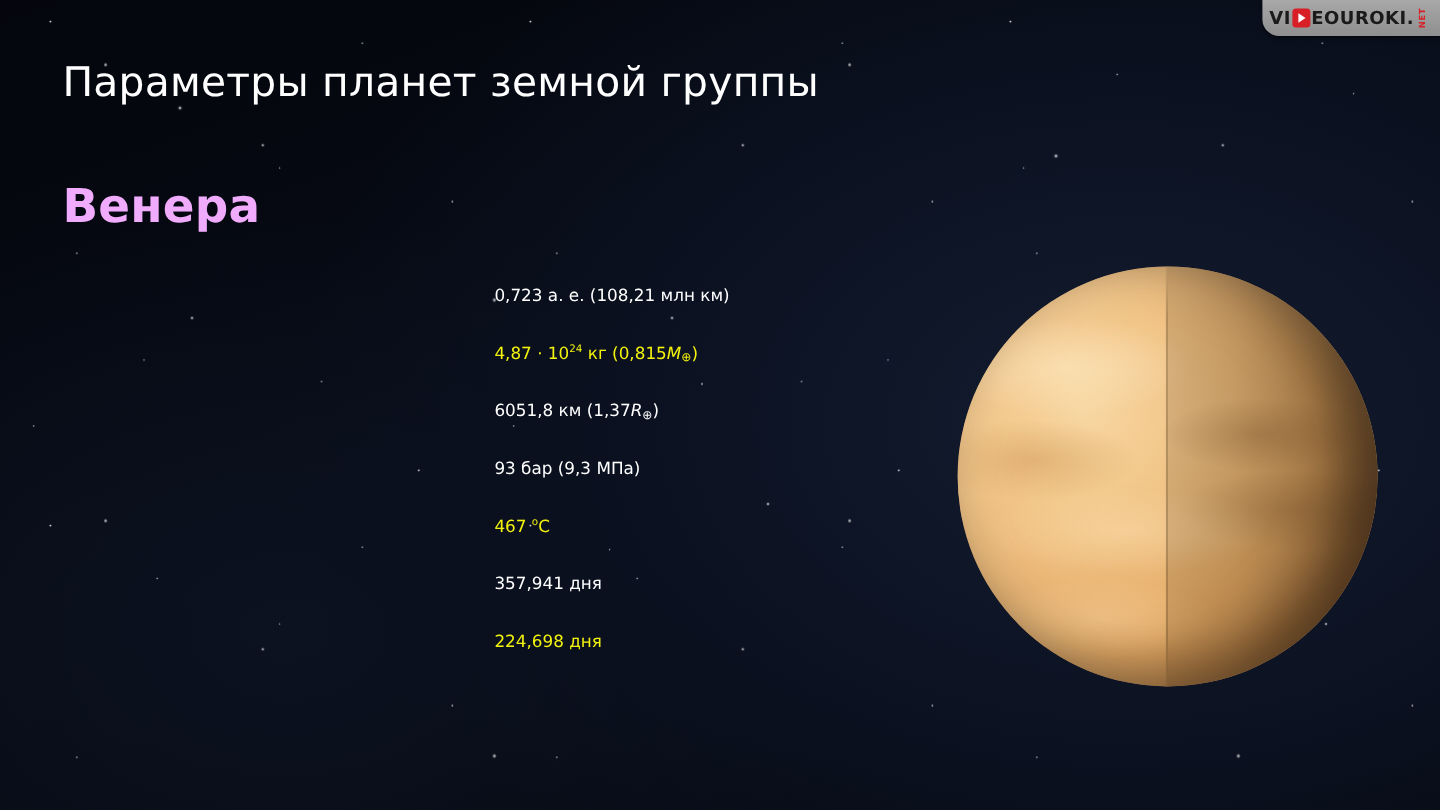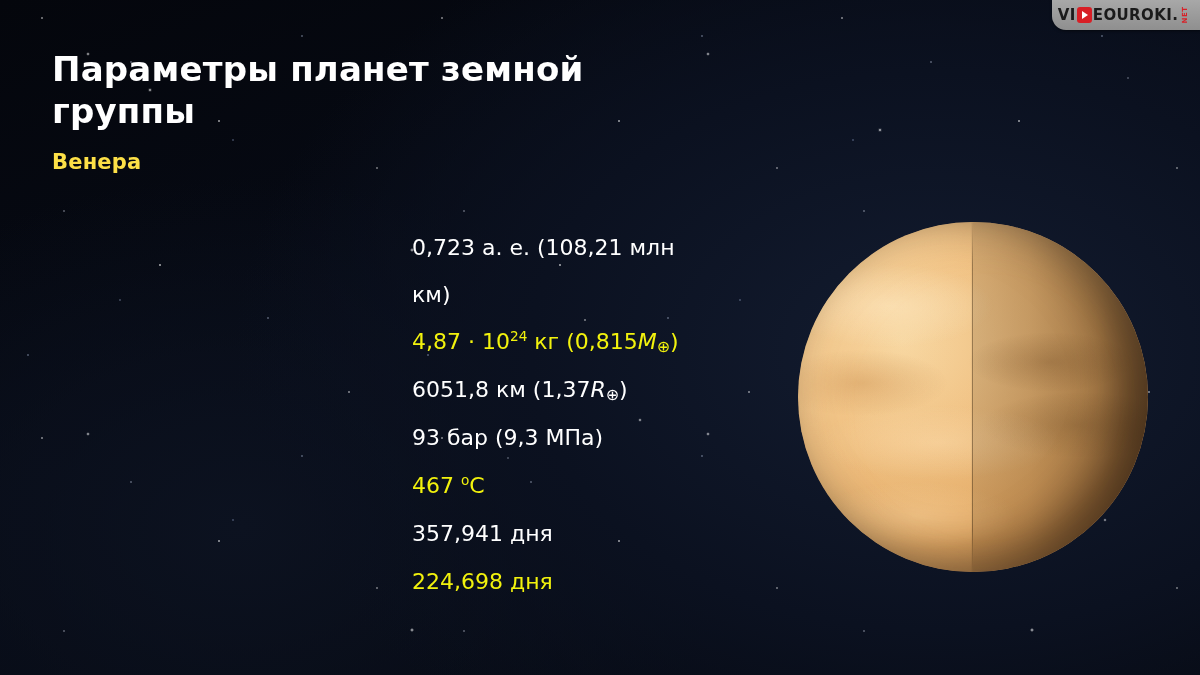--- a/index.html
+++ b/index.html
@@ -74,33 +74,33 @@
     content:"";width:0;height:0;
     border-left:6px solid #fff;border-top:4px solid transparent;border-bottom:4px solid transparent;
     margin-left:2px;
   }
   .logo-net{font-size:7px;font-weight:bold;color:#d81f26;transform:rotate(-90deg);
     transform-origin:center;margin-left:-1px;letter-spacing:.5px;}
 
   
   .title{
     position:absolute;left:52px;top:48px;width:680px;
-    color:#ffffff;font-size:34px;font-weight:bold;line-height:1.24;
+    color:#ffffff;font-size:34px;font-weight:normal;line-height:1.24;
     letter-spacing:.2px;
   }
   .subtitle{
     position:absolute;left:52px;top:150px;
-    color:#fde047;font-size:21px;font-weight:bold;letter-spacing:.2px;
+    color:#f0abfc;font-size:39px;font-weight:bold;letter-spacing:.2px;
   }
 
   
   .labels{position:absolute;left:45px;top:224px;width:350px;}
   .values{position:absolute;left:412px;top:224px;width:300px;}
   .row{height:48px;line-height:34px;font-size:19px;white-space:nowrap;}
-  .vrow{font-size:22px;line-height:48px;white-space:nowrap;}
+  .vrow{font-size:14px;line-height:48px;white-space:nowrap;}
   .vrow.wrap{line-height:47px;white-space:normal;}
   .w{color:#ffffff;}
   .y{color:#f2f20d;}
   sup{font-size:.62em;vertical-align:super;line-height:0;}
   sub{font-size:.72em;vertical-align:-.22em;line-height:0;}
   .ital{font-style:italic;}
 
   
   .planet-wrap{position:absolute;left:798px;top:222px;width:350px;height:350px;}
   .planet{

